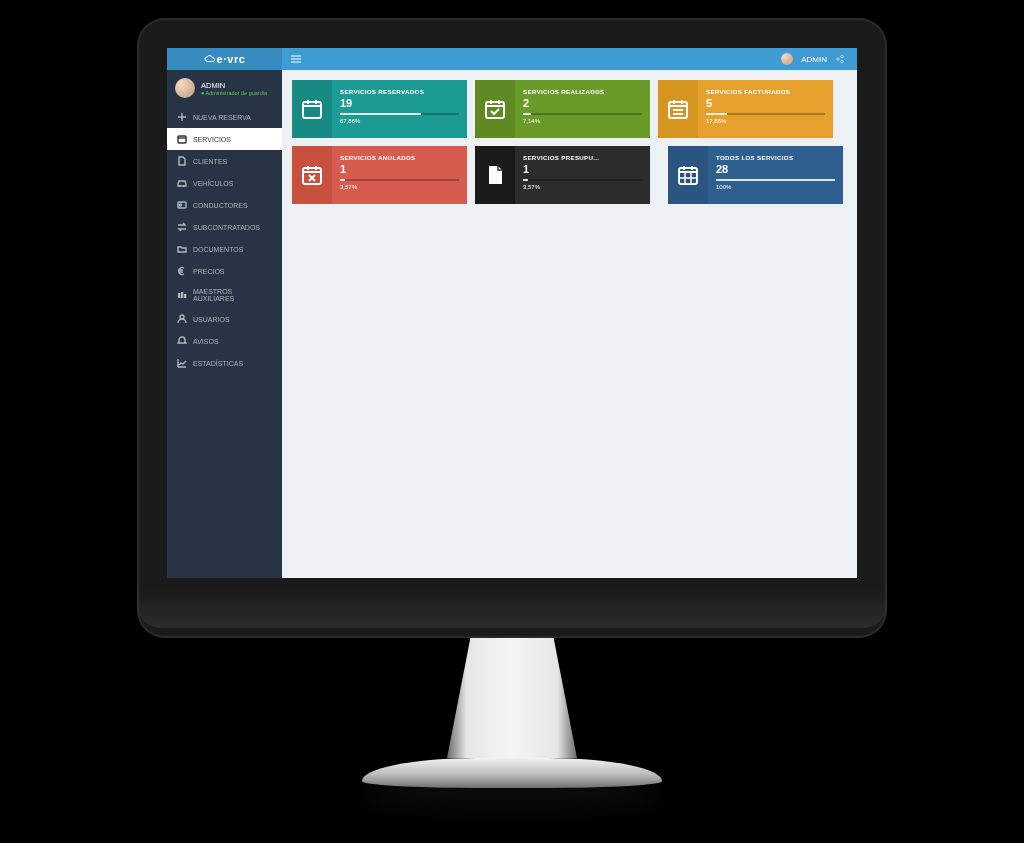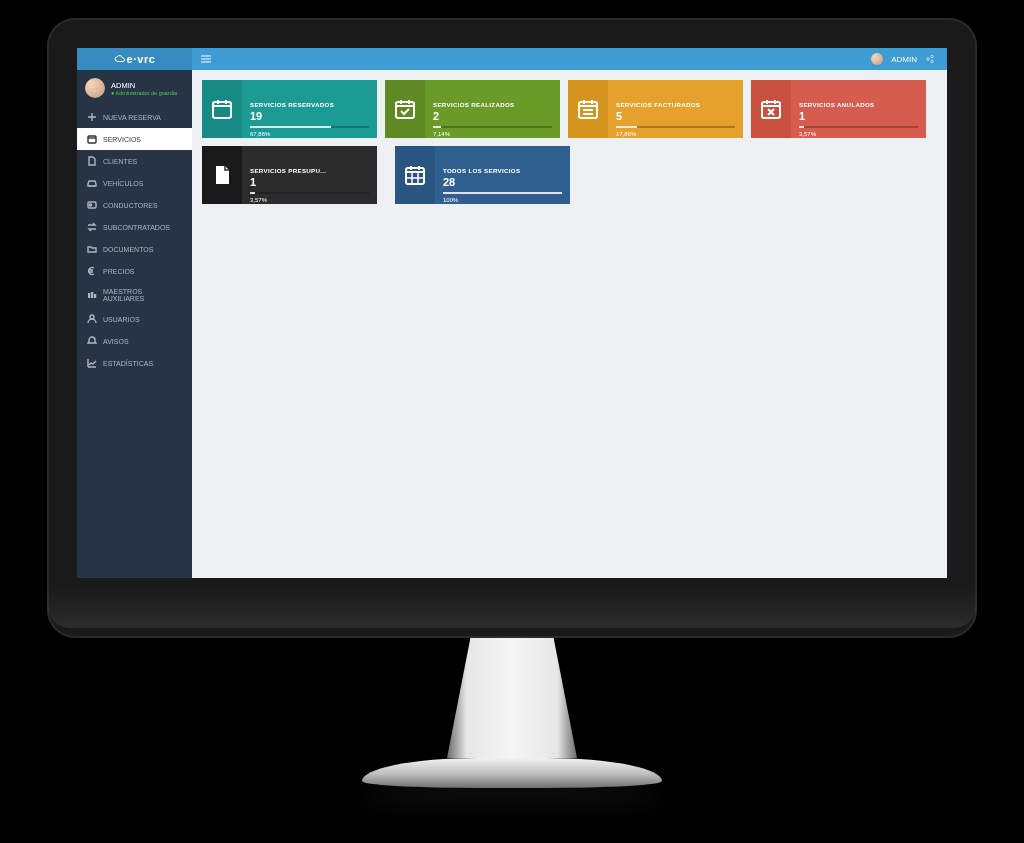--- a/index.html
+++ b/index.html
@@ -8,21 +8,21 @@
   font-family: -apple-system, "Helvetica Neue", Arial, sans-serif;
   width: 1024px;
   height: 843px;
   overflow: hidden;
   display: flex;
   flex-direction: column;
   align-items: center;
 }
 .monitor {
   margin-top: 18px;
-  width: 930px;
+  width: 750px;
   height: 620px;
   background: #1a1a1a;
   border-radius: 28px;
   padding: 30px 30px 60px 30px;
   box-shadow: 0 8px 30px rgba(0,0,0,.6), inset 0 0 0 2px #2a2a2a;
   position: relative;
 }
 .screen {
   width: 100%;
   height: 530px;
@@ -121,21 +121,21 @@
   cursor: pointer;
 }
 .card .cicon {
   width: 40px;
   display: flex;
   align-items: center;
   justify-content: center;
 }
 .card .cbody {
   flex: 1;
-  padding: 21px 8px;
+  padding: 8px 8px;
   position: relative;
 }
 .card .ctitle { font-size: 6.2px; font-weight: 600; letter-spacing: .3px; }
 .card .cvalue { font-size: 11px; font-weight: 600; margin-top: 2px; }
 .card .progress {
   height: 2px;
   background: rgba(0,0,0,.25);
   margin-top: 4px;
   position: relative;
 }

